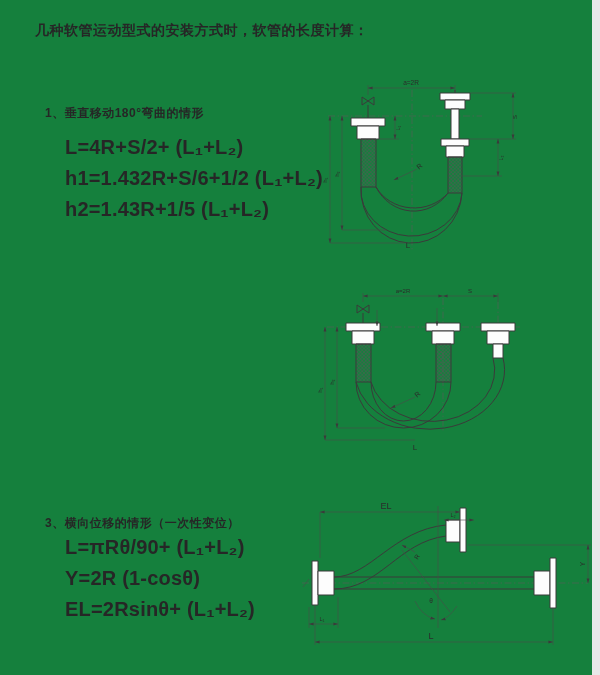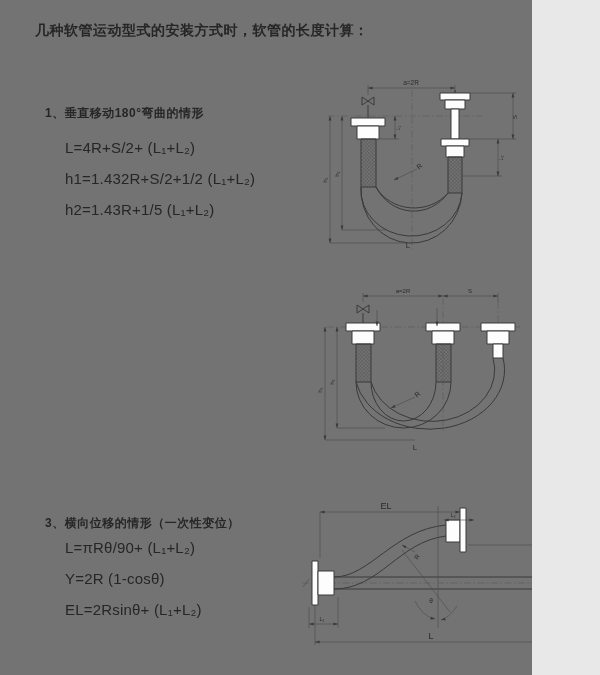--- a/index.html
+++ b/index.html
@@ -1,28 +1,28 @@
 <!DOCTYPE html>
 <html><head>
 <meta charset="utf-8">
 <style>
   html,body{margin:0;padding:0;background:#e8e8e8;}
   .page{
-    position:relative;width:532px;height:675px;background:#737373;
+    position:relative;width:592px;height:675px;background:#15803d;
     font-family:"Liberation Sans","DejaVu Sans",sans-serif;color:#262626;
     overflow:hidden;
   }
   .title{
     position:absolute;left:35px;top:22px;font-size:14px;font-weight:700;
     letter-spacing:0.5px;white-space:nowrap;
   }
   .sec{position:absolute;left:45px;}
   .sec .heading{font-size:12px;font-weight:600;letter-spacing:0.5px;white-space:nowrap;}
   .sec .formula{
-    font-size:15px;font-weight:400;margin-left:20px;line-height:31px;
+    font-size:20px;font-weight:700;margin-left:20px;line-height:31px;
     white-space:nowrap;letter-spacing:0.2px;
   }
   .sec1{top:105px;}
   .sec2{top:310px;}
   .sec3{top:515px;}
   .diag{position:absolute;}
   .d1{left:320px;top:76px;}
   .d2{left:315px;top:282px;}
   .d3{left:298px;top:500px;}
   svg{display:block;}
@@ -38,21 +38,21 @@
 <body>
 
 <div class="page">
 
   <div class="title">几种软管运动型式的安装方式时，软管的长度计算：</div>
 
   <div class="sec sec1">
     <div class="heading">1、垂直移动180°弯曲的情形</div>
     <div style="margin-top:10px;">
       <div class="formula">L=4R+S/2+ (L₁+L₂)</div>
-      <div class="formula">h1=1.432R+S/2+1/2 (L₁+L₂)</div>
+      <div class="formula">h1=1.432R+S/6+1/2 (L₁+L₂)</div>
       <div class="formula">h2=1.43R+1/5 (L₁+L₂)</div>
     </div>
   </div>
 
 
   <div class="sec sec3">
     <div class="heading">3、横向位移的情形（一次性变位）</div>
     <div style="margin-top:0;">
       <div class="formula">L=πRθ/90+ (L₁+L₂)</div>
       <div class="formula">Y=2R (1-cosθ)</div>

